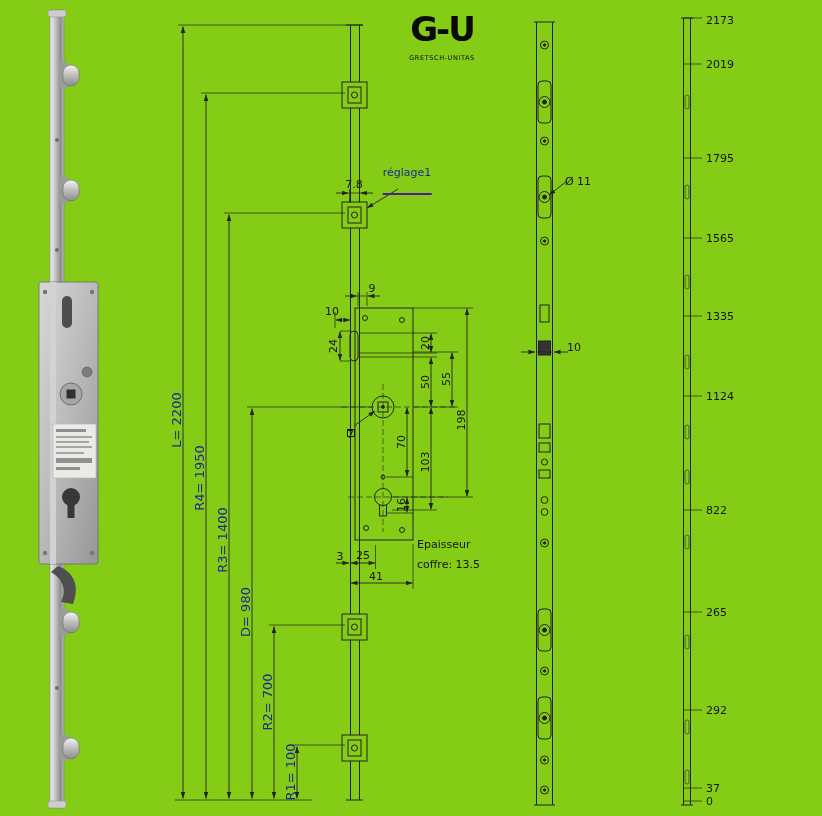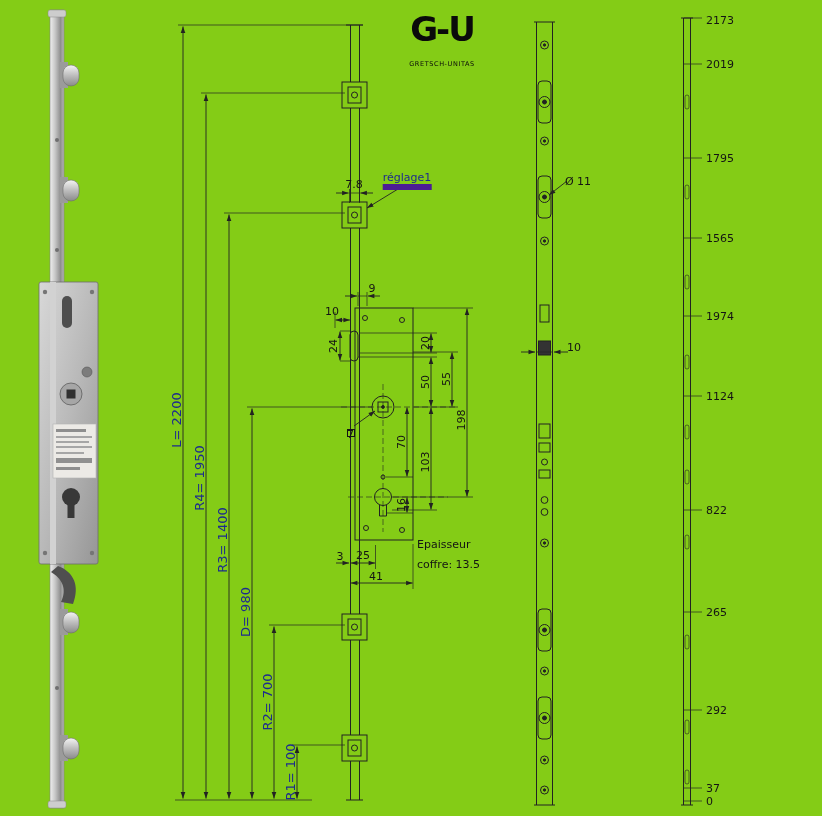--- a/index.html
+++ b/index.html
@@ -10,25 +10,25 @@
   .dim{stroke-width:0.9;marker-start:url(#ar);marker-end:url(#ar);}
   .are{stroke-width:0.9;marker-end:url(#ar);}
   .cl{stroke-width:0.6;stroke-dasharray:6 3;}
   .labels span{position:absolute;}
   .lbl{position:absolute;font-size:11px;color:#141414;white-space:nowrap;
        transform:translate(-50%,-50%);line-height:1;}
   .rot{transform:translate(-50%,-50%) rotate(-90deg);}
   .left{transform:translate(0,-50%);}
   .navy{color:#1d2b8f;font-size:13px;}
   .navy-sm{color:#1d2b8f;font-size:11px;}
-  .ul{border-bottom:6px solid #4c1d95;padding-bottom:1px;}
+  .ul{border-bottom:2px solid #4c1d95;padding-bottom:15px;}
   .sq{display:inline-block;width:6px;height:6px;border:1.2px solid #141414;margin-right:2px;vertical-align:-1px;}
   .logo{position:absolute;left:402px;top:12px;width:80px;text-align:center;color:#0a0a0a;}
   .logo-brand{font-weight:bold;font-size:34px;letter-spacing:-2px;line-height:1;}
-  .logo-sub{font-size:6.5px;letter-spacing:0.6px;margin-top:14px;}
+  .logo-sub{font-size:6.5px;letter-spacing:0.6px;margin-top:8px;}
 </style>
 </head>
 <body>
 
 <div class="canvas">
 
 <svg width="822" height="816" viewBox="0 0 822 816">
 <defs>
   <marker id="ar" viewBox="0 0 10 10" refX="9.5" refY="5" markerWidth="8" markerHeight="8" orient="auto-start-reverse">
     <path d="M0.5,1.8 L9.5,5 L0.5,8.2 z" fill="#222"></path>
@@ -285,21 +285,21 @@
   <span class="lbl left" style="left:417px;top:544px">Epaisseur</span>
   <span class="lbl left" style="left:417px;top:564px">coffre: 13.5</span>
 
   <span class="lbl" style="left:578px;top:181px">Ø 11</span>
   <span class="lbl" style="left:574px;top:347px">10</span>
 
   <span class="lbl left" style="left:706px;top:20px">2173</span>
   <span class="lbl left" style="left:706px;top:64px">2019</span>
   <span class="lbl left" style="left:706px;top:158px">1795</span>
   <span class="lbl left" style="left:706px;top:238px">1565</span>
-  <span class="lbl left" style="left:706px;top:316px">1974</span>
+  <span class="lbl left" style="left:706px;top:316px">1335</span>
   <span class="lbl left" style="left:706px;top:396px">1124</span>
   <span class="lbl left" style="left:706px;top:510px">822</span>
   <span class="lbl left" style="left:706px;top:612px">265</span>
   <span class="lbl left" style="left:706px;top:710px">292</span>
   <span class="lbl left" style="left:706px;top:788px">37</span>
   <span class="lbl left" style="left:706px;top:801px">0</span>
 </div>
 
 </div>
 

